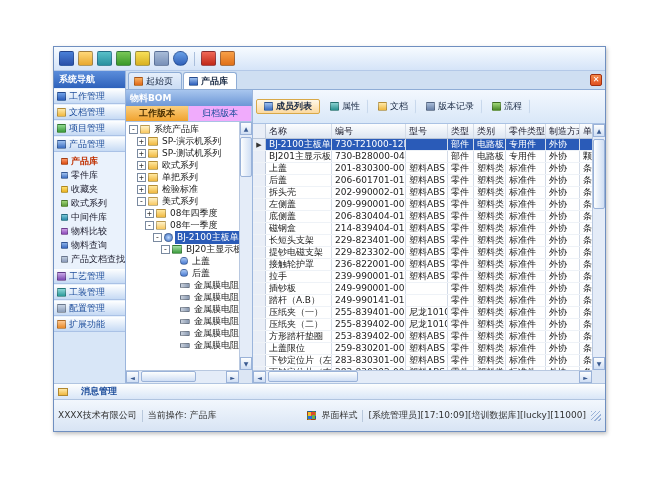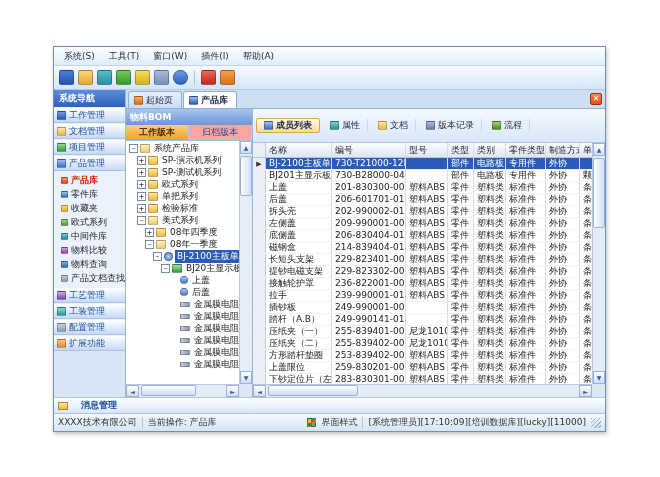--- a/index.html
+++ b/index.html
@@ -67,21 +67,21 @@
   [data-icon="home-tab"]{background:linear-gradient(#f8b060,#e06818);}
   [data-icon="cube-tab"]{background:linear-gradient(#9ec1f0,#2a5bb8);}
   .closetab{position:absolute;right:3px;top:3px;width:12px;height:12px;background:linear-gradient(#f58a4a,#e05020);
     border:1px solid #a03010;border-radius:2px;color:#fff;font-size:8px;line-height:10px;text-align:center;cursor:default;}
   .panels{flex:1;display:flex;min-height:0;}
   
   .bompanel{width:127px;flex:none;border-right:1px solid #9bb5dc;background:#fff;
     display:flex;flex-direction:column;min-height:0;}
   .bom-header{height:16px;flex:none;background:linear-gradient(#a8c6ee,#6d97d6);
     color:#fff;font-weight:bold;display:flex;align-items:center;padding-left:4px;}
-  .vtabs{height:16px;flex:none;display:flex;background:#fca5a5;border-bottom:1px solid #aac2e4;}
+  .vtabs{height:16px;flex:none;display:flex;background:#f0abfc;border-bottom:1px solid #aac2e4;}
   .vtab{flex:1;text-align:center;line-height:15px;color:#1d4d9b;border-right:1px solid #b8cce8;cursor:default;}
   .vtab.active{background:linear-gradient(#fbcf7e,#f0a22e);color:#4a2f00;font-weight:bold;}
   .treewrap{flex:1;position:relative;min-height:0;background:#fff;}
   .tree{position:absolute;left:0;top:0;right:13px;bottom:0;overflow:hidden;padding-top:1px;}
   .tnode{height:12px;display:flex;align-items:center;gap:2px;white-space:nowrap;cursor:default;}
   .exp{width:9px;height:9px;border:1px solid #7a8aa0;background:#fff;font-size:8px;line-height:7px;
     text-align:center;color:#333;flex:none;font-family:"DejaVu Sans Mono",monospace;}
   .tico{width:10px;height:9px;flex:none;border-radius:1px;border:1px solid rgba(0,0,0,.25);}
   [data-icon="folder"]{background:linear-gradient(#ffe8a0,#f0b840);}
   [data-icon="folder-open"]{background:linear-gradient(#fff2c8,#f8c860);}
@@ -134,41 +134,34 @@
   .c0{width:66px;} .c1{width:74px;} .c2{width:42px;} .c3{width:26px;}
   .c4{width:32px;} .c5{width:40px;} .c6{width:34px;} .c7{width:22px;}
   .tbl-vscroll{position:absolute;top:0;right:0;bottom:13px;width:13px;background:#e4ecf8;
     border-left:1px solid #b8c8e0;display:flex;flex-direction:column;}
   .tbl-hscroll{margin-right:13px;}
   
   .messagebar{height:16px;flex:none;background:linear-gradient(#fdfefe,#d9e6f7);
     border-top:1px solid #b0c4e0;display:flex;align-items:center;gap:13px;padding-left:4px;
     color:#1d4d9b;font-weight:bold;}
   .envico{width:10px;height:8px;background:linear-gradient(#ffe9a8,#f0b840);border:1px solid #b08830;flex:none;}
-  .statusbar{height:18px;flex:none;background:linear-gradient(#f2f7fd,#d8e4f4);
+  .statusbar{height:32px;flex:none;background:linear-gradient(#f2f7fd,#d8e4f4);
     border-top:1px solid #b0c4e0;display:flex;align-items:center;padding:0 4px;gap:5px;color:#333;}
   .sdiv{width:1px;height:12px;background:#b8c8dc;flex:none;}
   .spacer{flex:1;}
   .winlogo{width:9px;height:9px;flex:none;border:1px solid rgba(0,0,0,.25);
     background:conic-gradient(#e04a2a 0 25%,#6ab04a 0 50%,#2a6ae0 0 75%,#f0c02a 0 100%);}
   .grip{width:10px;height:10px;flex:none;
     background:repeating-linear-gradient(135deg,#9ab2d8 0 1px,transparent 1px 3px);}
 </style>
 </head>
 <body>
 
 <div class="window">
 
-  <div class="menubar">
-    <div class="menu-item"><span data-field="label">系统(S)</span></div>
-      <div class="menu-item"><span data-field="label">工具(T)</span></div>
-      <div class="menu-item"><span data-field="label">窗口(W)</span></div>
-      <div class="menu-item"><span data-field="label">插件(I)</span></div>
-      <div class="menu-item"><span data-field="label">帮助(A)</span></div>
-  </div>
 
   <div class="toolbar">
     <span class="tico-btn t1"></span>
     <span class="tico-btn t2"></span>
     <span class="tico-btn t3"></span>
     <span class="tico-btn t4"></span>
     <span class="tico-btn t5"></span>
     <span class="tico-btn t6"></span>
     <span class="tico-btn t7"></span>
     <span class="tsep"></span>

